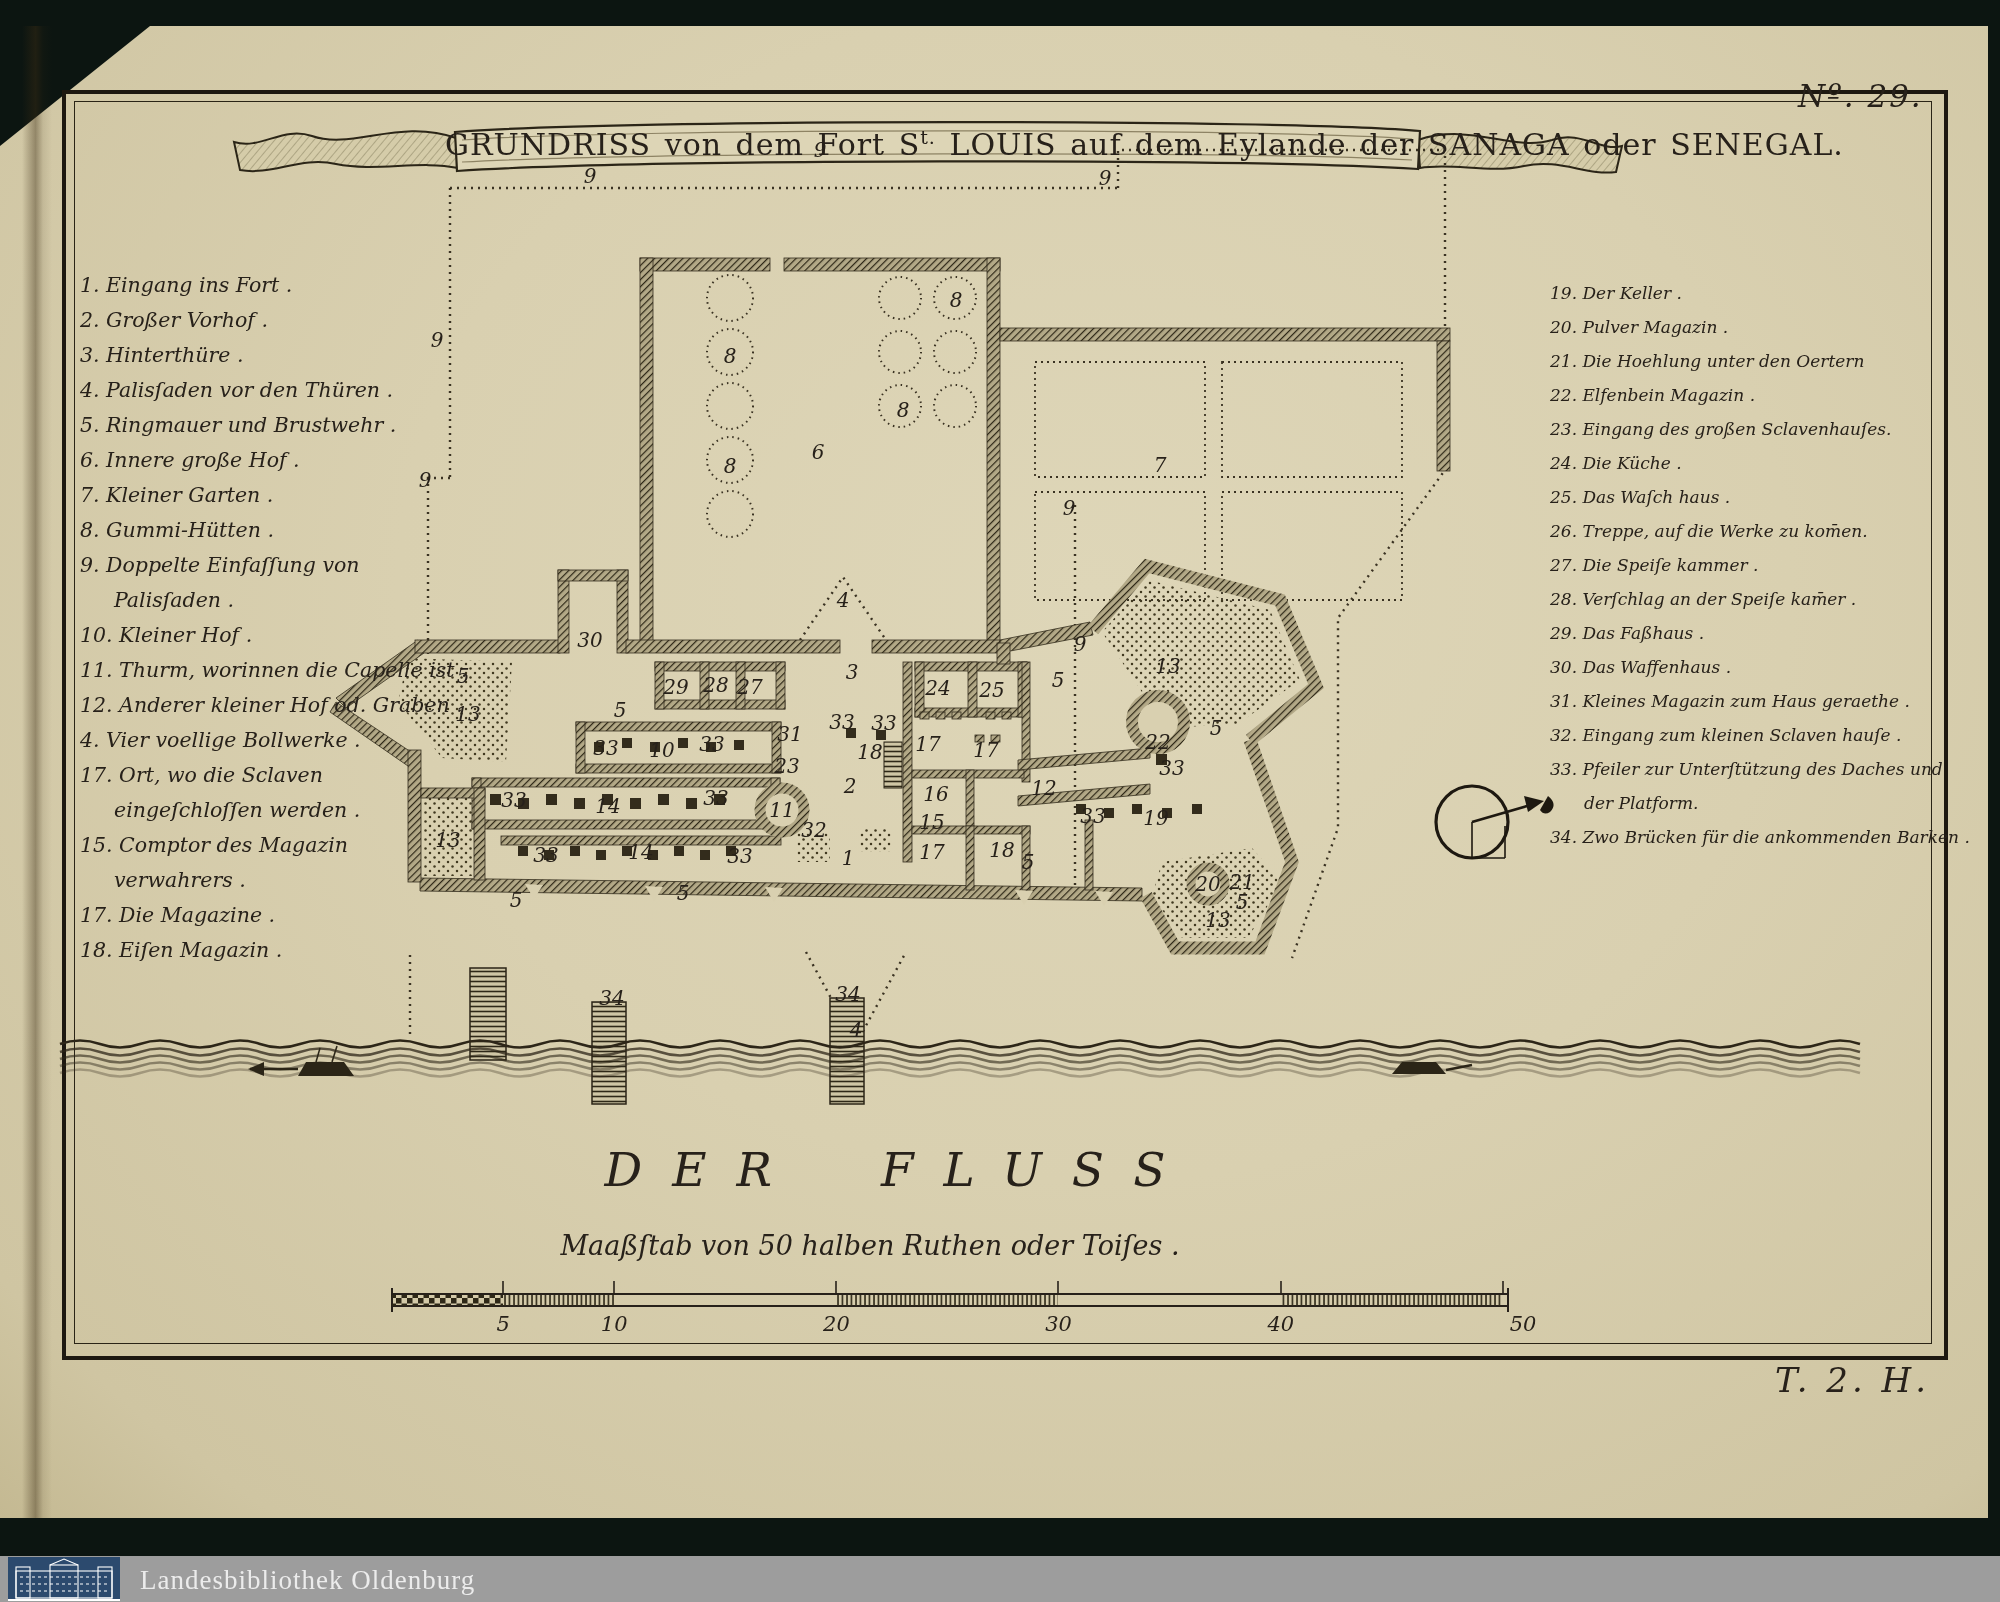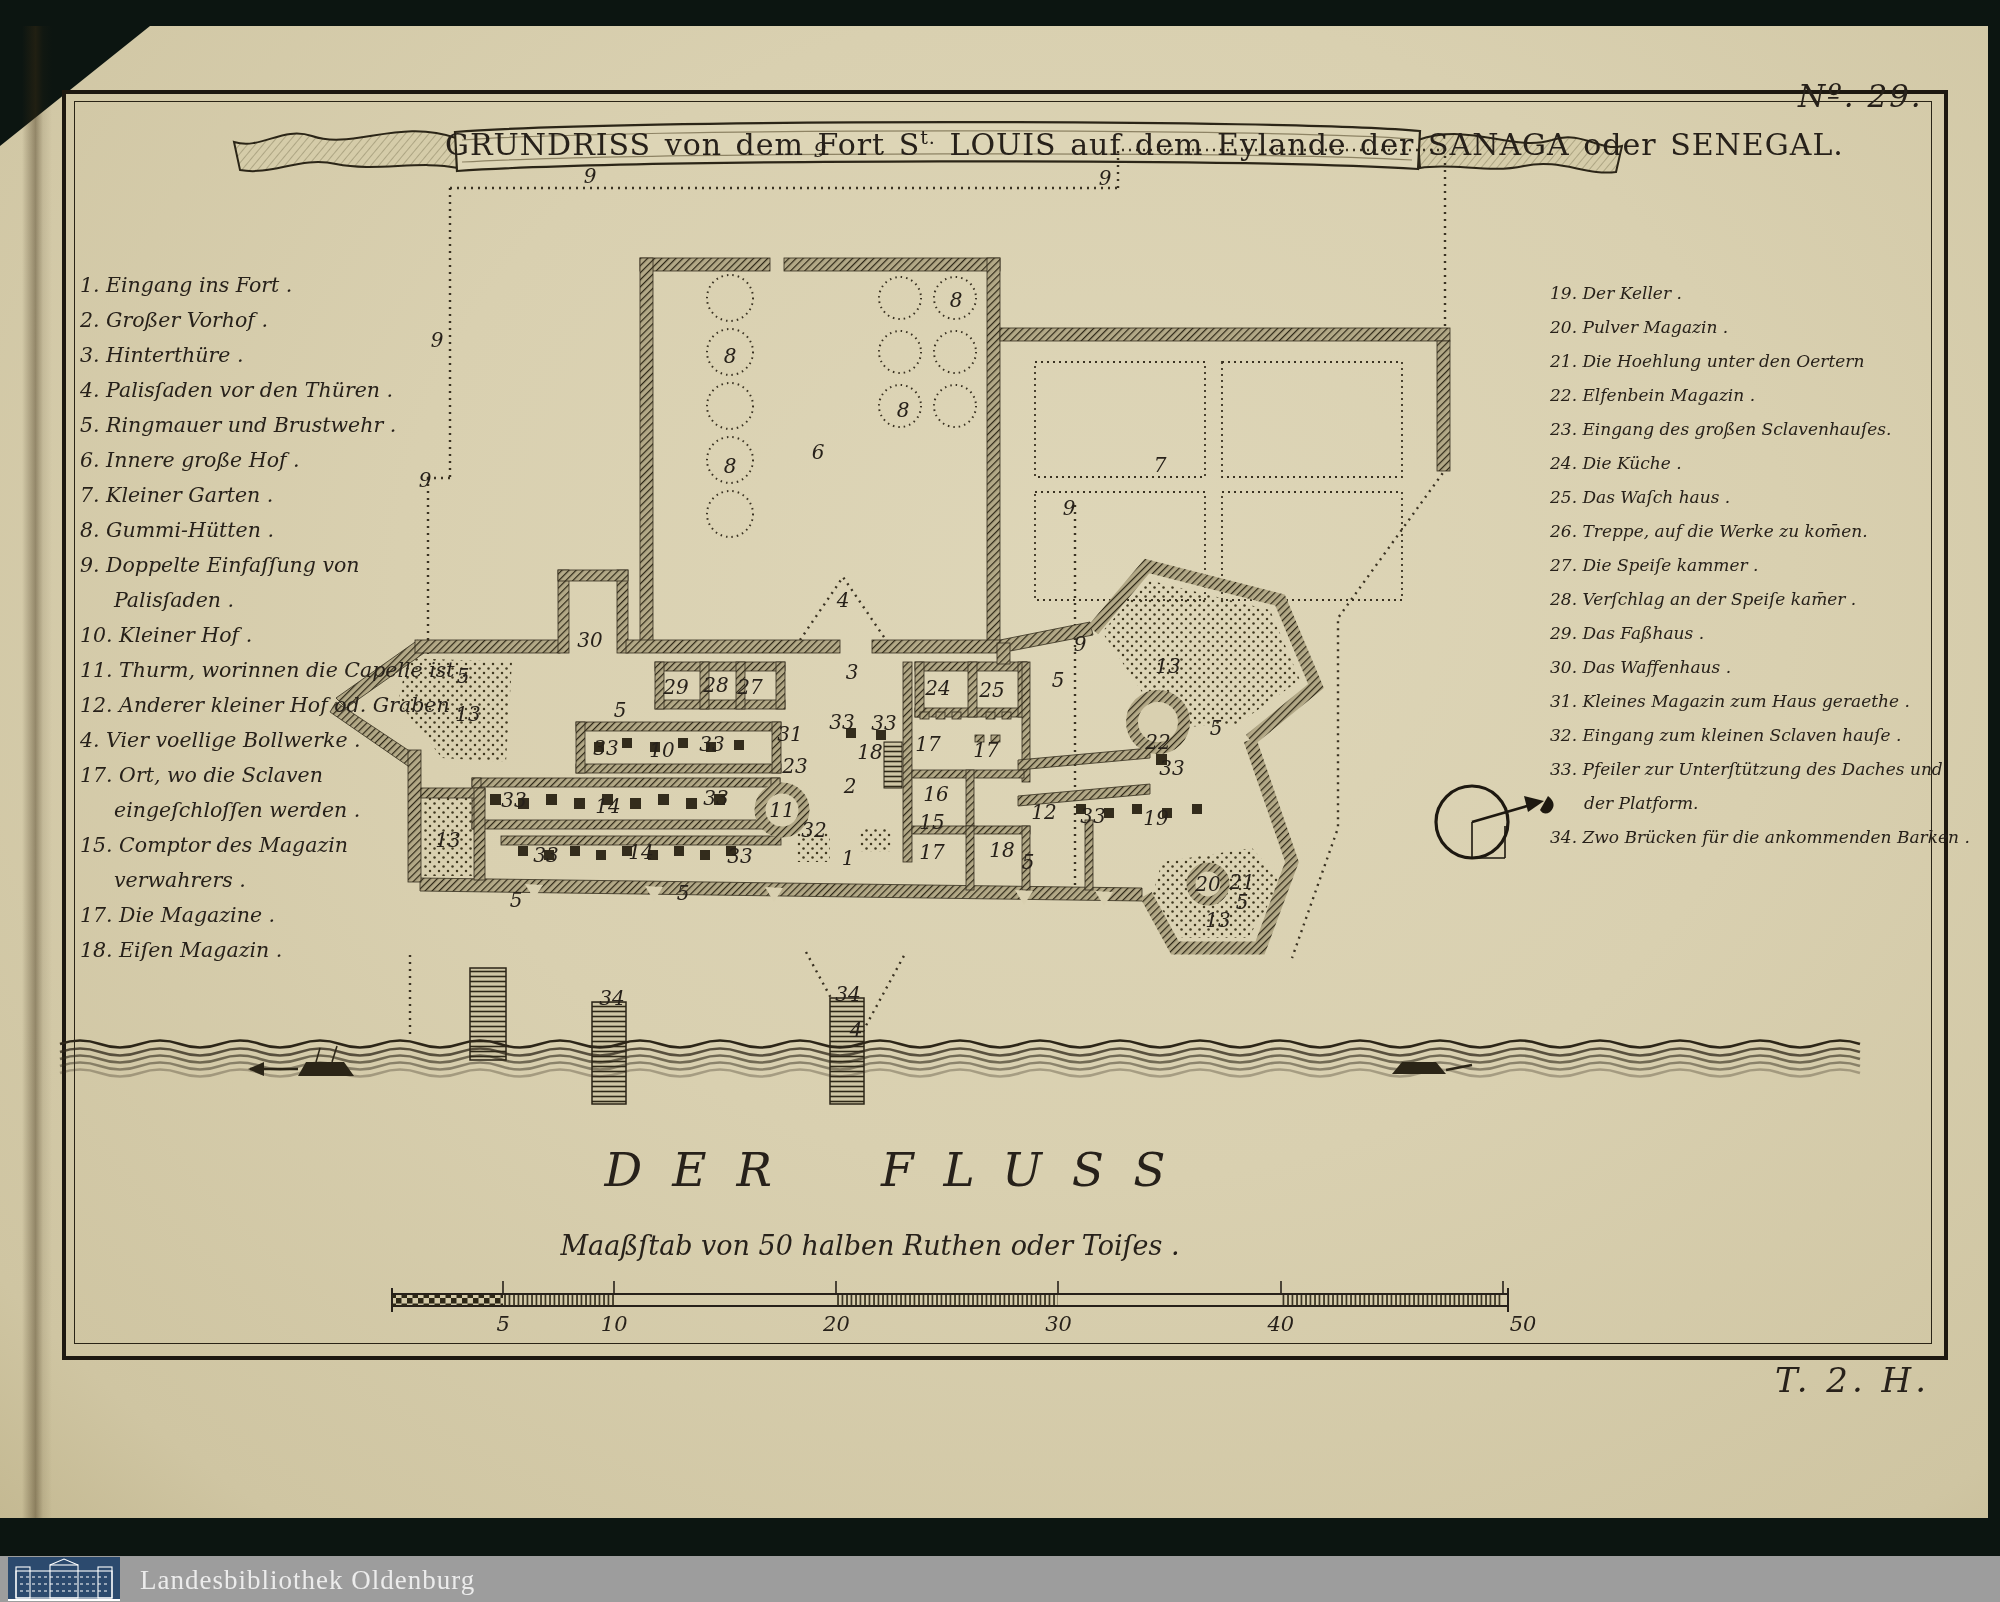--- a/index.html
+++ b/index.html
@@ -389,32 +389,32 @@
     <span style="left: 716px; top: 798px;">33</span>
     <span style="left: 546px; top: 855px;">33</span>
     <span style="left: 740px; top: 856px;">33</span>
     <span style="left: 1172px; top: 768px;">33</span>
     <span style="left: 1093px; top: 816px;">33</span>
     <span style="left: 662px; top: 750px;">10</span>
     <span style="left: 608px; top: 806px;">14</span>
     <span style="left: 641px; top: 852px;">14</span>
     <span style="left: 870px; top: 752px;">18</span>
     <span style="left: 790px; top: 734px;">31</span>
-    <span style="left: 787px; top: 766px; margin-left: 8px;">23</span>
+    <span style="left: 787px; top: 766px;">23</span>
     <span style="left: 928px; top: 744px;">17</span>
     <span style="left: 986px; top: 750px;">17</span>
     <span style="left: 932px; top: 852px;">17</span>
     <span style="left: 850px; top: 786px;">2</span>
     <span style="left: 936px; top: 794px;">16</span>
     <span style="left: 932px; top: 822px;">15</span>
     <span style="left: 782px; top: 810px;">11</span>
     <span style="left: 814px; top: 830px;">32</span>
     <span style="left: 848px; top: 858px;">1</span>
     <span style="left: 1002px; top: 850px;">18</span>
-    <span style="left: 1044px; top: 788px; margin-top: 24px;">12</span>
+    <span style="left: 1044px; top: 788px;">12</span>
     <span style="left: 1156px; top: 818px;">19</span>
     <span style="left: 1158px; top: 742px;">22</span>
     <span style="left: 1208px; top: 884px;">20</span>
     <span style="left: 1242px; top: 882px;">21</span>
     <span style="left: 612px; top: 998px;">34</span>
     <span style="left: 848px; top: 994px;">34</span>
   </div>
 
 <div class="abs ink" id="river-label">DER FLUSS</div>
 <div class="abs ink" id="scale-caption">Maaßſtab von 50 halben Ruthen oder Toiſes .</div>

